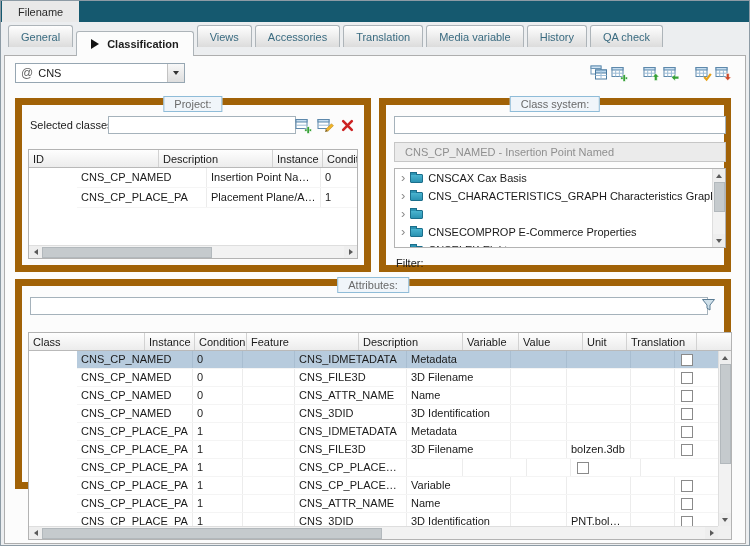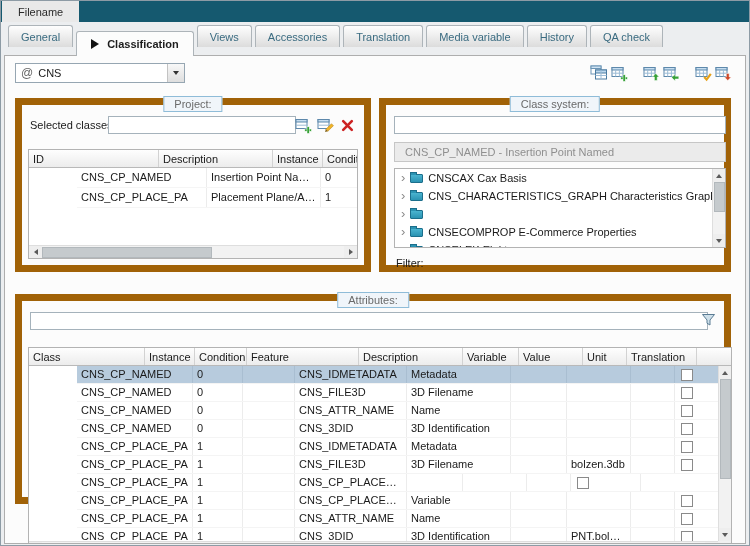--- a/index.html
+++ b/index.html
@@ -30,21 +30,21 @@
   
   .toolbar-icons{position:absolute;top:7px;right:12px;display:flex;align-items:center;height:20px;}
   .tbtn{width:20px;height:20px;display:flex;align-items:center;justify-content:center;}
   .tgap{width:12px;}
 
   
   .group{position:absolute;border:7px solid #a16207;background:#fcfcfc;}
   .group-title{position:absolute;top:-9px;left:50%;transform:translateX(-50%);background:#f0f5fa;border:1px solid #8fbcd8;padding:1px 10px;color:#6a6a6a;white-space:nowrap;z-index:3;}
   .project-group{left:10px;top:42px;width:356px;height:174px;}
   .cs-group{left:374px;top:42px;width:352px;height:174px;}
-  .attr-group{left:10px;top:238px;width:716px;height:210px;}
+  .attr-group{left:10px;top:223px;width:716px;height:210px;}
 
   input[type=text]{border:1px solid #a5b2bb;background:#fff;height:18px;font-family:"Liberation Sans",sans-serif;font-size:11px;padding:0 3px;}
   input[type=checkbox]{appearance:none;-webkit-appearance:none;width:12px;height:12px;border:1px solid #8a8a8a;background:#fff;margin:0;}
 
   
   .sel-label{position:absolute;left:8px;top:14px;}
   .sel-input{position:absolute;left:86px;top:11px;width:188px;}
   .sel-icons{position:absolute;right:8px;top:11px;display:flex;gap:4px;align-items:center;}
   .ibtn{width:18px;height:18px;display:flex;align-items:center;justify-content:center;}
 

